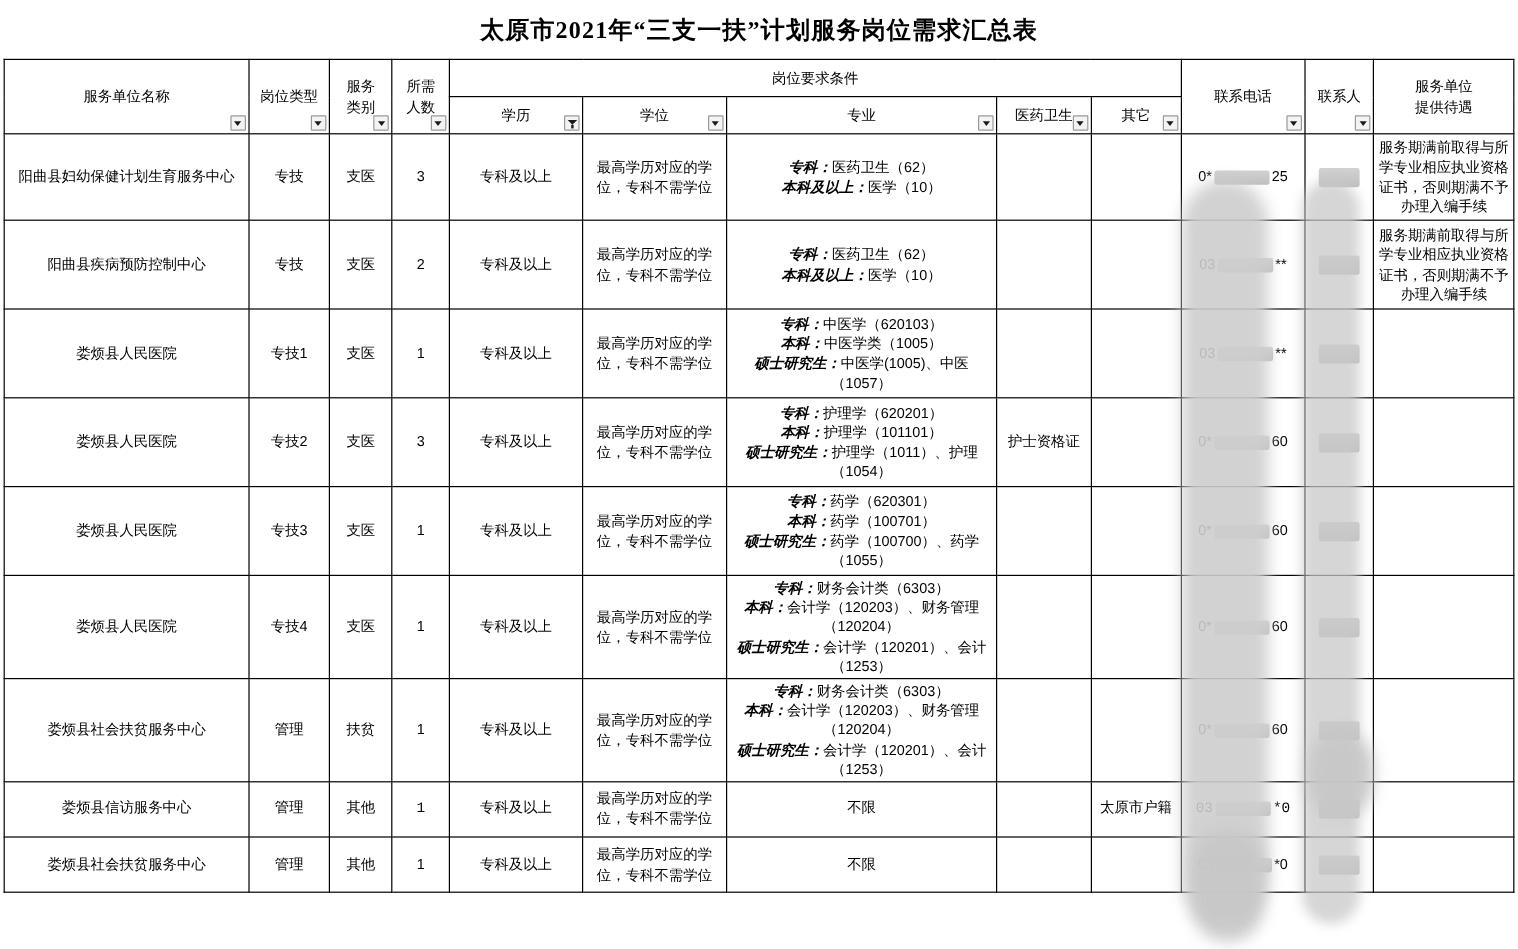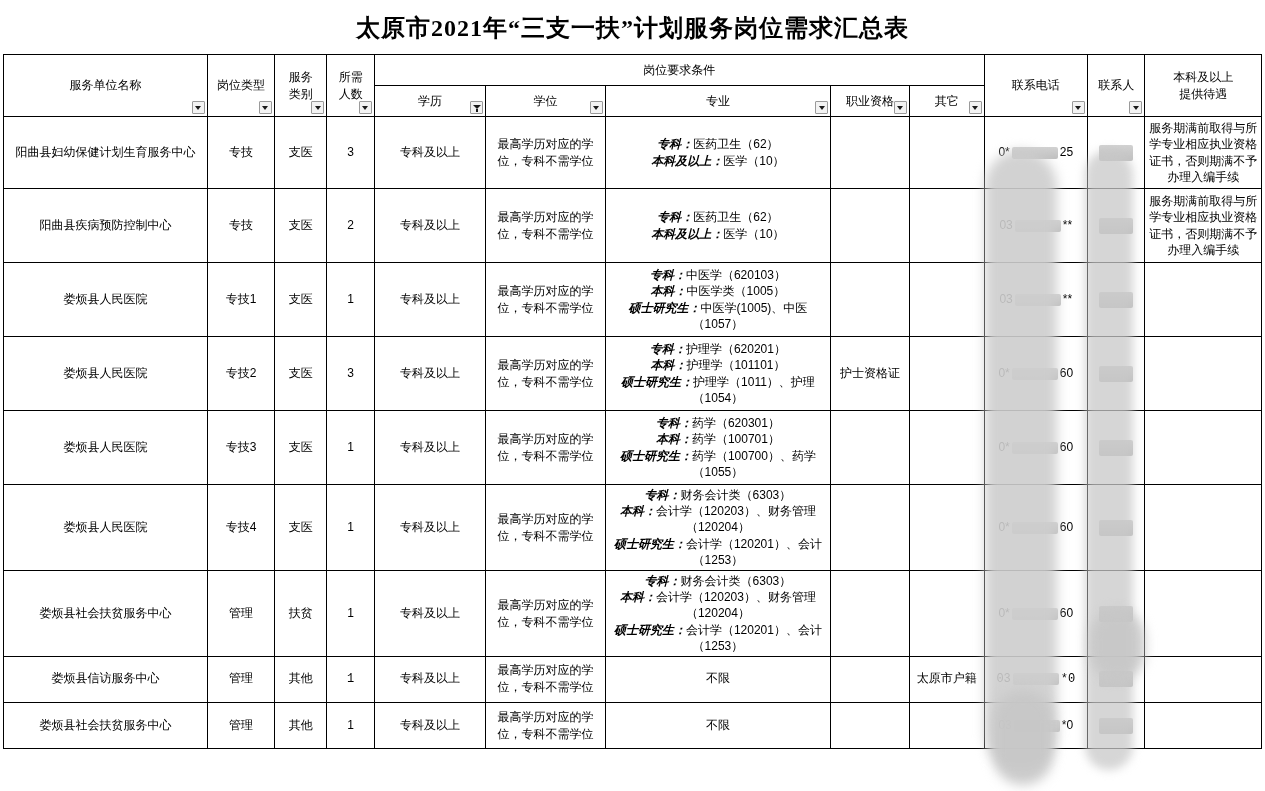--- a/index.html
+++ b/index.html
@@ -15,21 +15,21 @@
     overflow: hidden;
   }
   .page {
     position: relative;
     width: 1265px;
     height: 791px;
   }
   .title {
     text-align: center;
     font-family: "Liberation Serif", "DejaVu Serif", serif;
-    font-size: 24px;
+    font-size: 20px;
     font-weight: bold;
     letter-spacing: 1px;
     padding-top: 12px;
     padding-bottom: 10px;
   }
   table.sheet {
     border-collapse: collapse;
     table-layout: fixed;
     width: 1259px;
     margin-left: 3px;
@@ -223,21 +223,21 @@
               <span class="arrow"></span>
             </span>
         </th>
         <th class="hd" rowspan="2">
           <span>联系人</span>
           <span class="filterbtn">
               <span class="arrow"></span>
             </span>
         </th>
         <th class="hd" rowspan="2">
-          <div>本科及以上</div>
+          <div>服务单位</div>
           <div>提供待遇</div>
         </th>
       </tr>
       <tr>
         <th class="hd">
           <span>学历</span>
           <span class="filterbtn funnel">
               <span class="arrow"></span>
             </span>
         </th>
@@ -247,21 +247,21 @@
               <span class="arrow"></span>
             </span>
         </th>
         <th class="hd">
           <span>专业</span>
           <span class="filterbtn">
               <span class="arrow"></span>
             </span>
         </th>
         <th class="hd">
-          <span>职业资格</span>
+          <span>医药卫生</span>
           <span class="filterbtn">
               <span class="arrow"></span>
             </span>
         </th>
         <th class="hd">
           <span>其它</span>
           <span class="filterbtn">
               <span class="arrow"></span>
             </span>
         </th>

